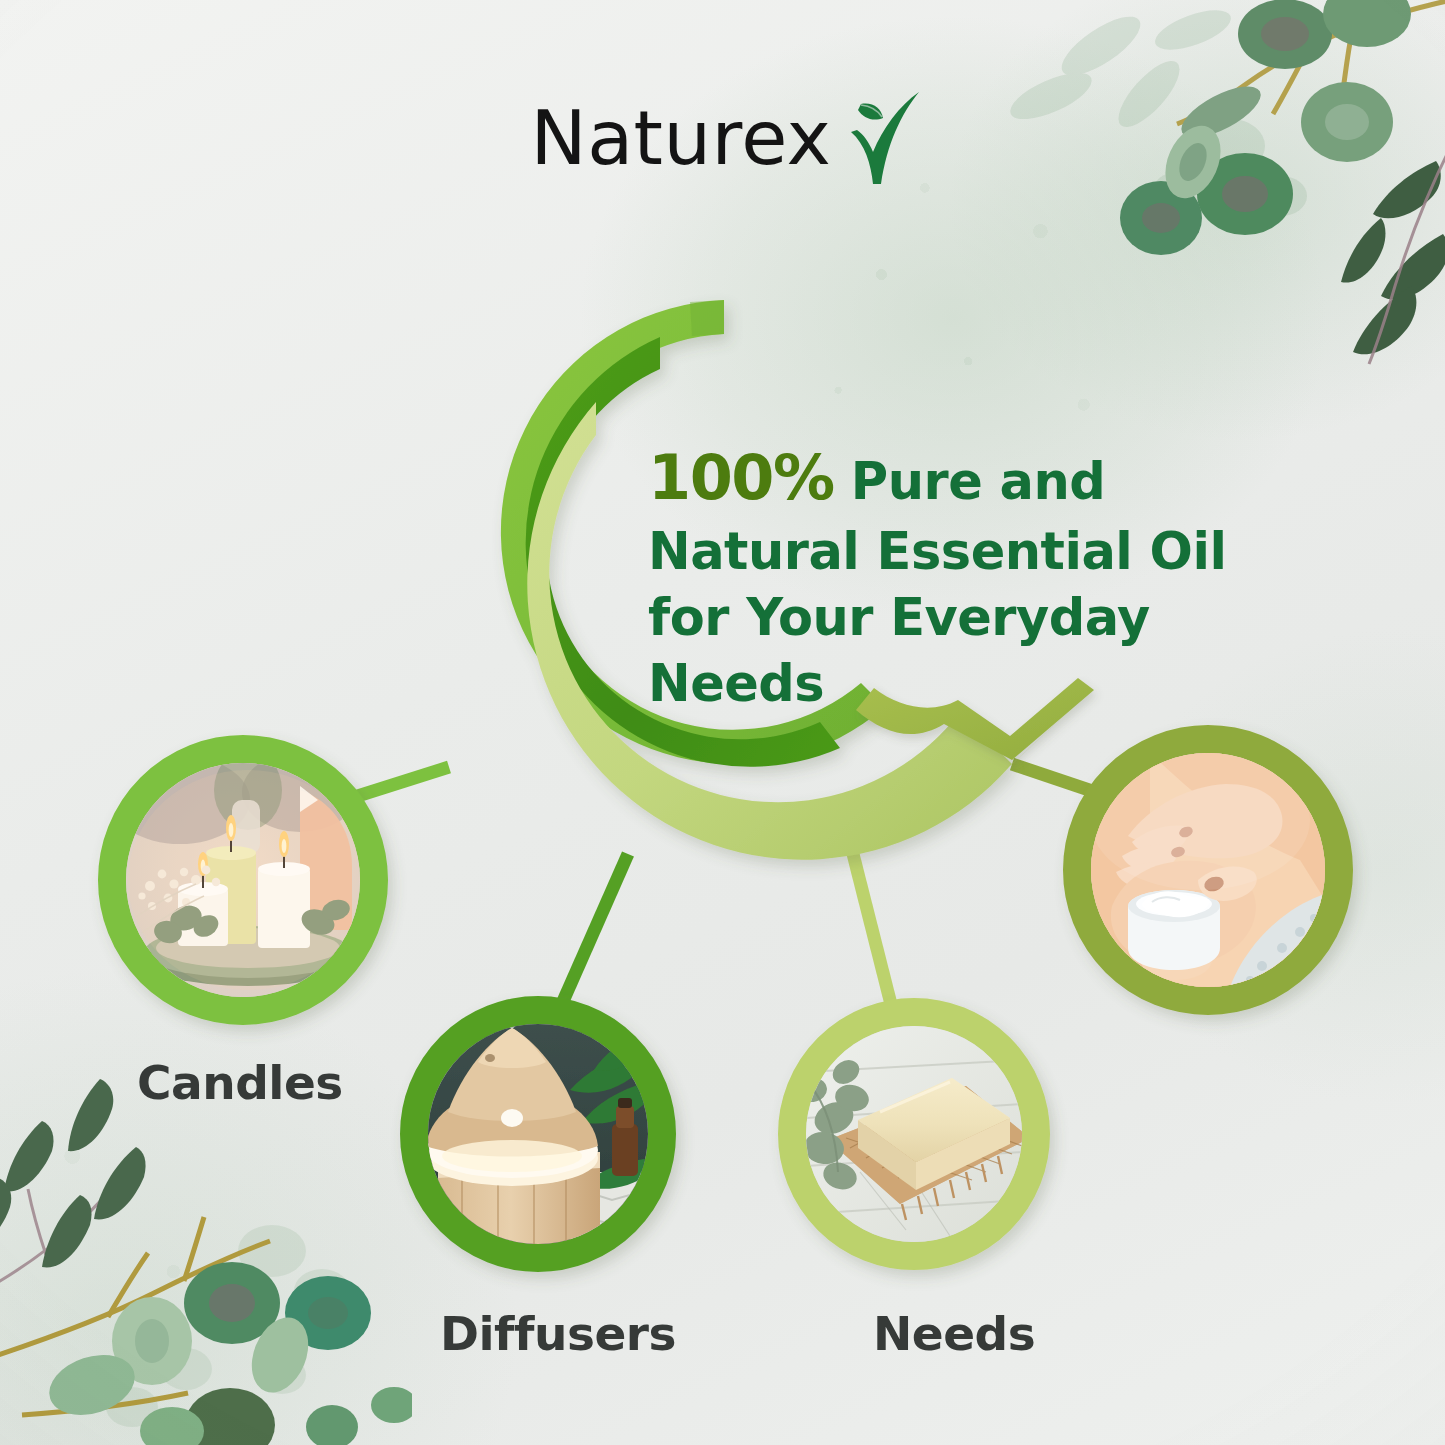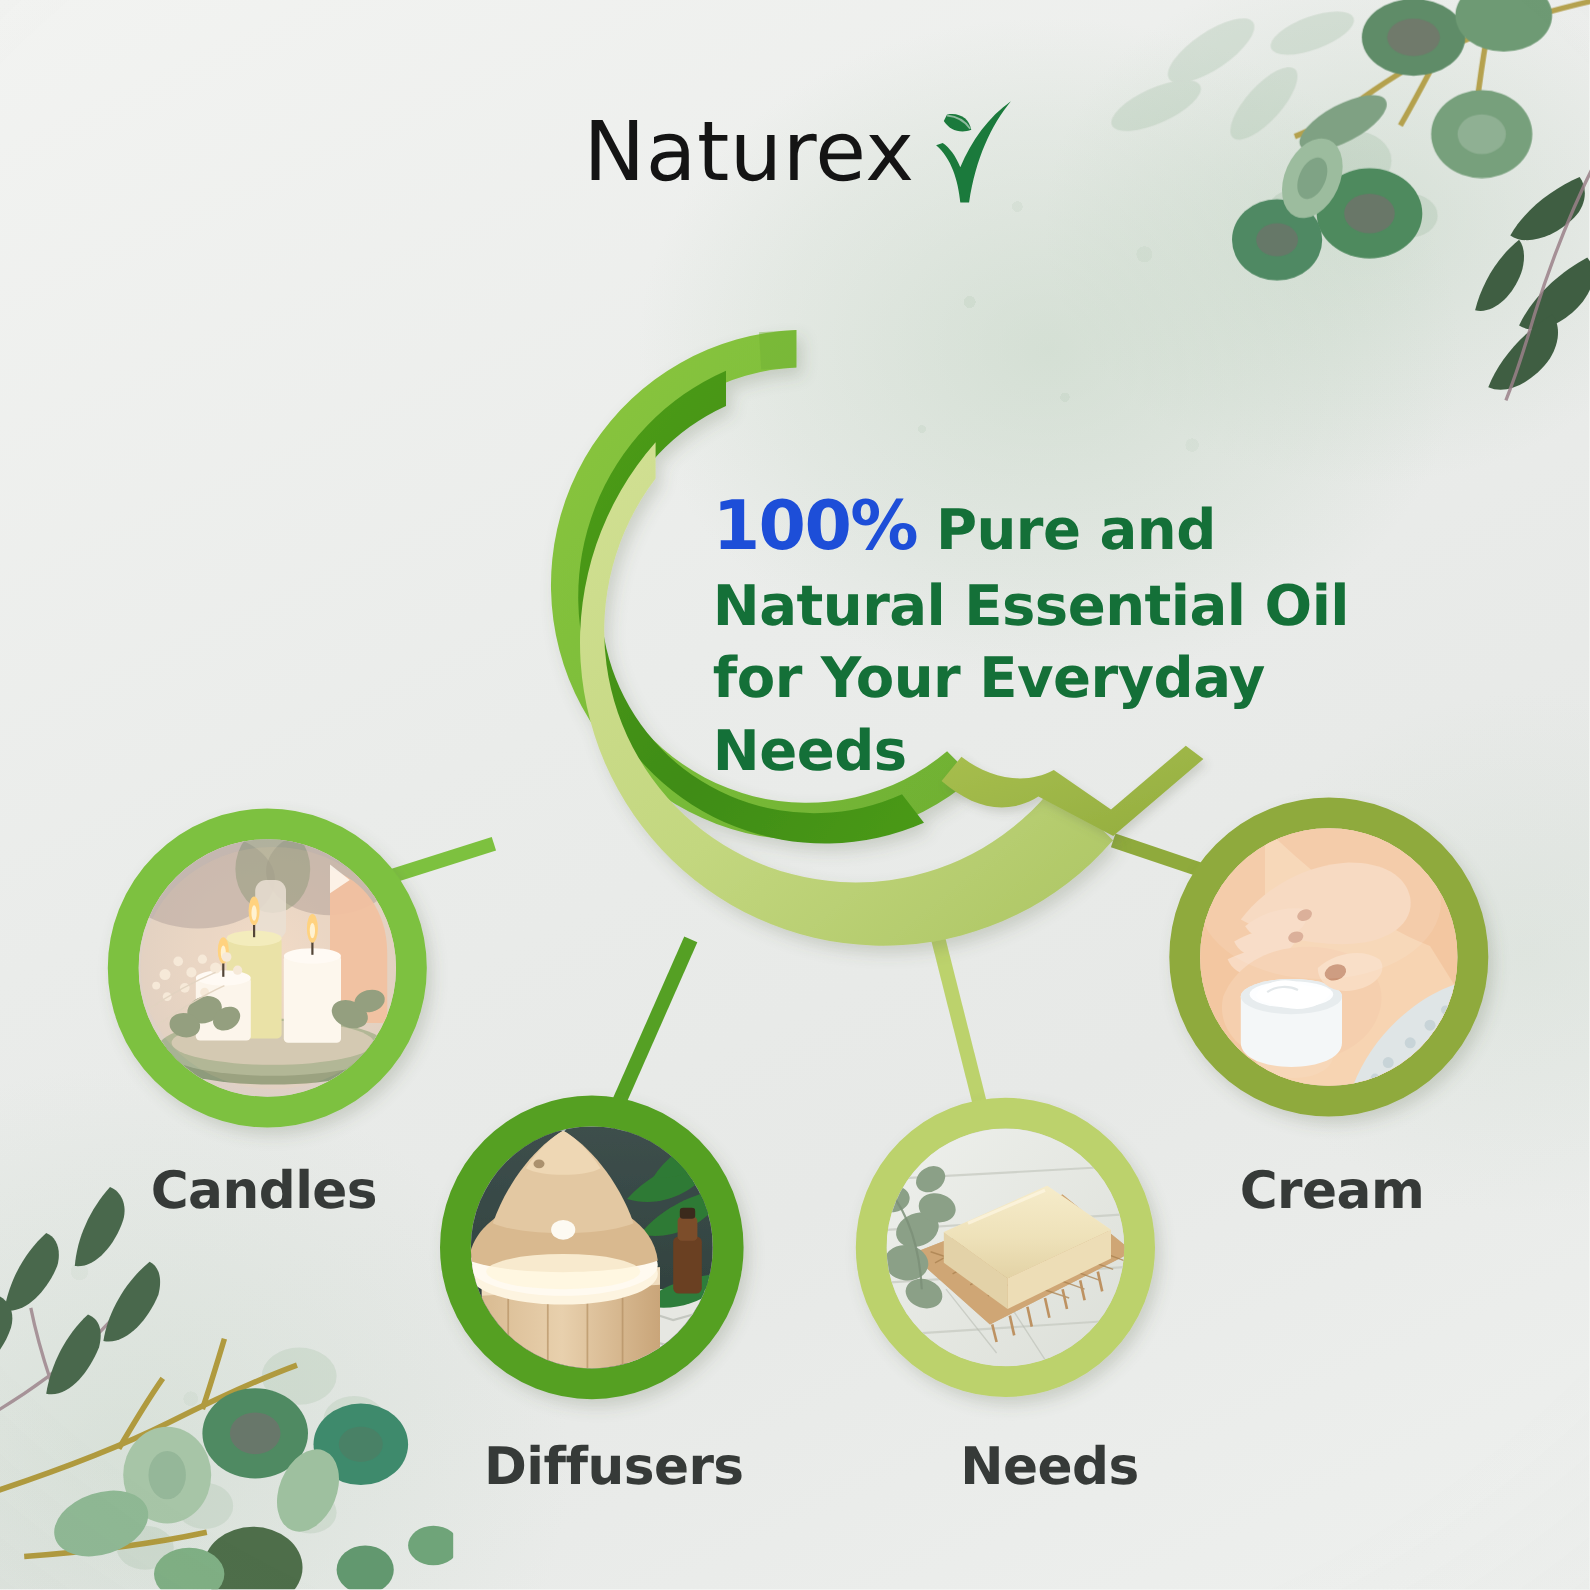--- a/index.html
+++ b/index.html
@@ -56,21 +56,21 @@
   .logo-mark { width: 96px; height: 100px; margin: 0 -4px; }
 
   
   #headline {
     position: absolute; left: 648px; top: 438px; width: 640px;
     font-family: "DejaVu Sans", sans-serif;
     font-size: 51px; font-weight: 700; line-height: 1.30;
     letter-spacing: -0.5px;
     color: #147038;
   }
-  #headline .pct { color: #1d4ed8; font-size: 62px; letter-spacing: -1.5px; }
+  #headline .pct { color: #4d7c0f; font-size: 62px; letter-spacing: -1.5px; }
 
   
   #diagram { position: absolute; left: 0; top: 0; width: 1445px; height: 1445px; }
 
   
   .cat-label {
     position: absolute;
     font-family: "DejaVu Sans", sans-serif;
     font-weight: 700; font-size: 47px;
     color: #363a38; letter-spacing: -0.5px;
@@ -534,15 +534,14 @@
         <ellipse cx="1214" cy="884" rx="10" ry="7" transform="rotate(-18 1214 884)" fill="#c99274"></ellipse>
 
         <ellipse cx="1200" cy="820" rx="110" ry="70" fill="#ffffff" opacity=".10"></ellipse>
       </g>
     </g>
   </svg>
 
   <div class="cat-label lbl-candles">Candles</div>
   <div class="cat-label lbl-diffusers">Diffusers</div>
   <div class="cat-label lbl-soap">Needs</div>
-  <div class="cat-label lbl-cream">Cream</div>
 
 </div>
 
 </body></html>

